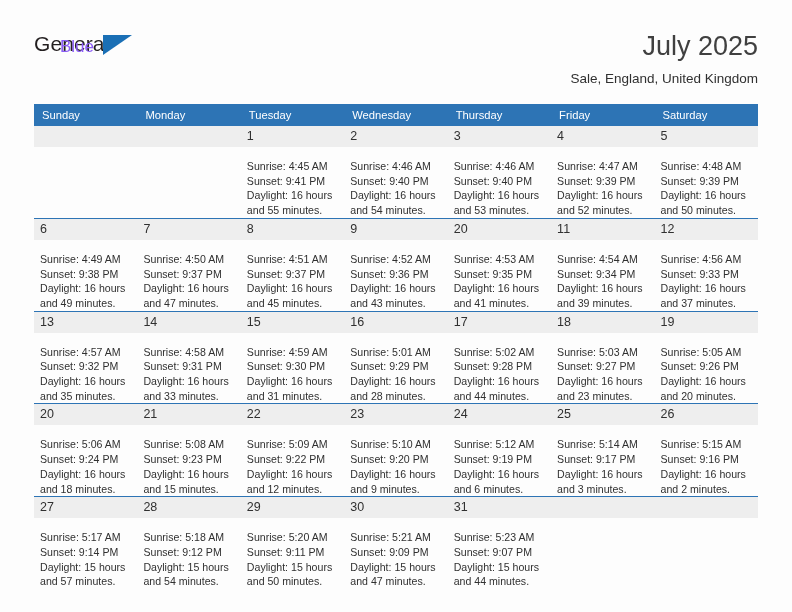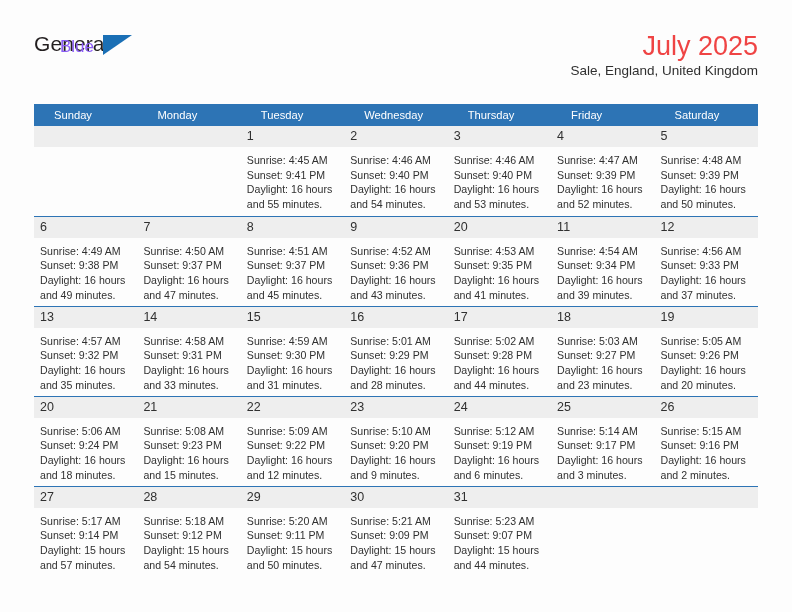--- a/index.html
+++ b/index.html
@@ -61,46 +61,47 @@
   }
 
   .title-block {
     position: absolute;
     right: 0;
     top: 0;
     text-align: right;
   }
   .month-title {
     font-size: 27px;
-    color: #ef4444;
+    color: #404040;
     line-height: 33px;
     font-weight: normal;
   }
   .location {
+    margin-top: 8px;
     font-size: 13.5px;
     color: #303030;
     line-height: 16px;
   }
 
   
   .calendar {
     position: absolute;
     left: 34px;
     top: 104px;
     width: 724px;
     border-collapse: collapse;
     table-layout: fixed;
   }
   .calendar th {
     background: #2d74b5;
     color: #ffffff;
     font-size: 11.2px;
     font-weight: normal;
     text-align: left;
-    padding: 5px 0 5px 20px;
+    padding: 5px 0 5px 8px;
     height: 21px;
     line-height: 12px;
   }
   .calendar td {
     vertical-align: top;
     padding: 0;
     height: 90px;
     border-top: 1px solid #2d74b5;
     background: #fdfdfd;
   }
@@ -110,21 +111,21 @@
   .daynum {
     background: #eeeeee;
     font-size: 12.5px;
     color: #303030;
     padding: 3px 0 3px 6px;
     line-height: 15px;
     height: 21px;
   }
   .daynum.empty { color: transparent; }
   .lines {
-    padding: 6px 5px 0 6px;
+    padding: 12px 5px 0 6px;
   }
   .lines div {
     font-size: 10.6px;
     color: #303030;
     line-height: 14.7px;
     white-space: nowrap;
   }
 </style>
 </head>
 <body>

